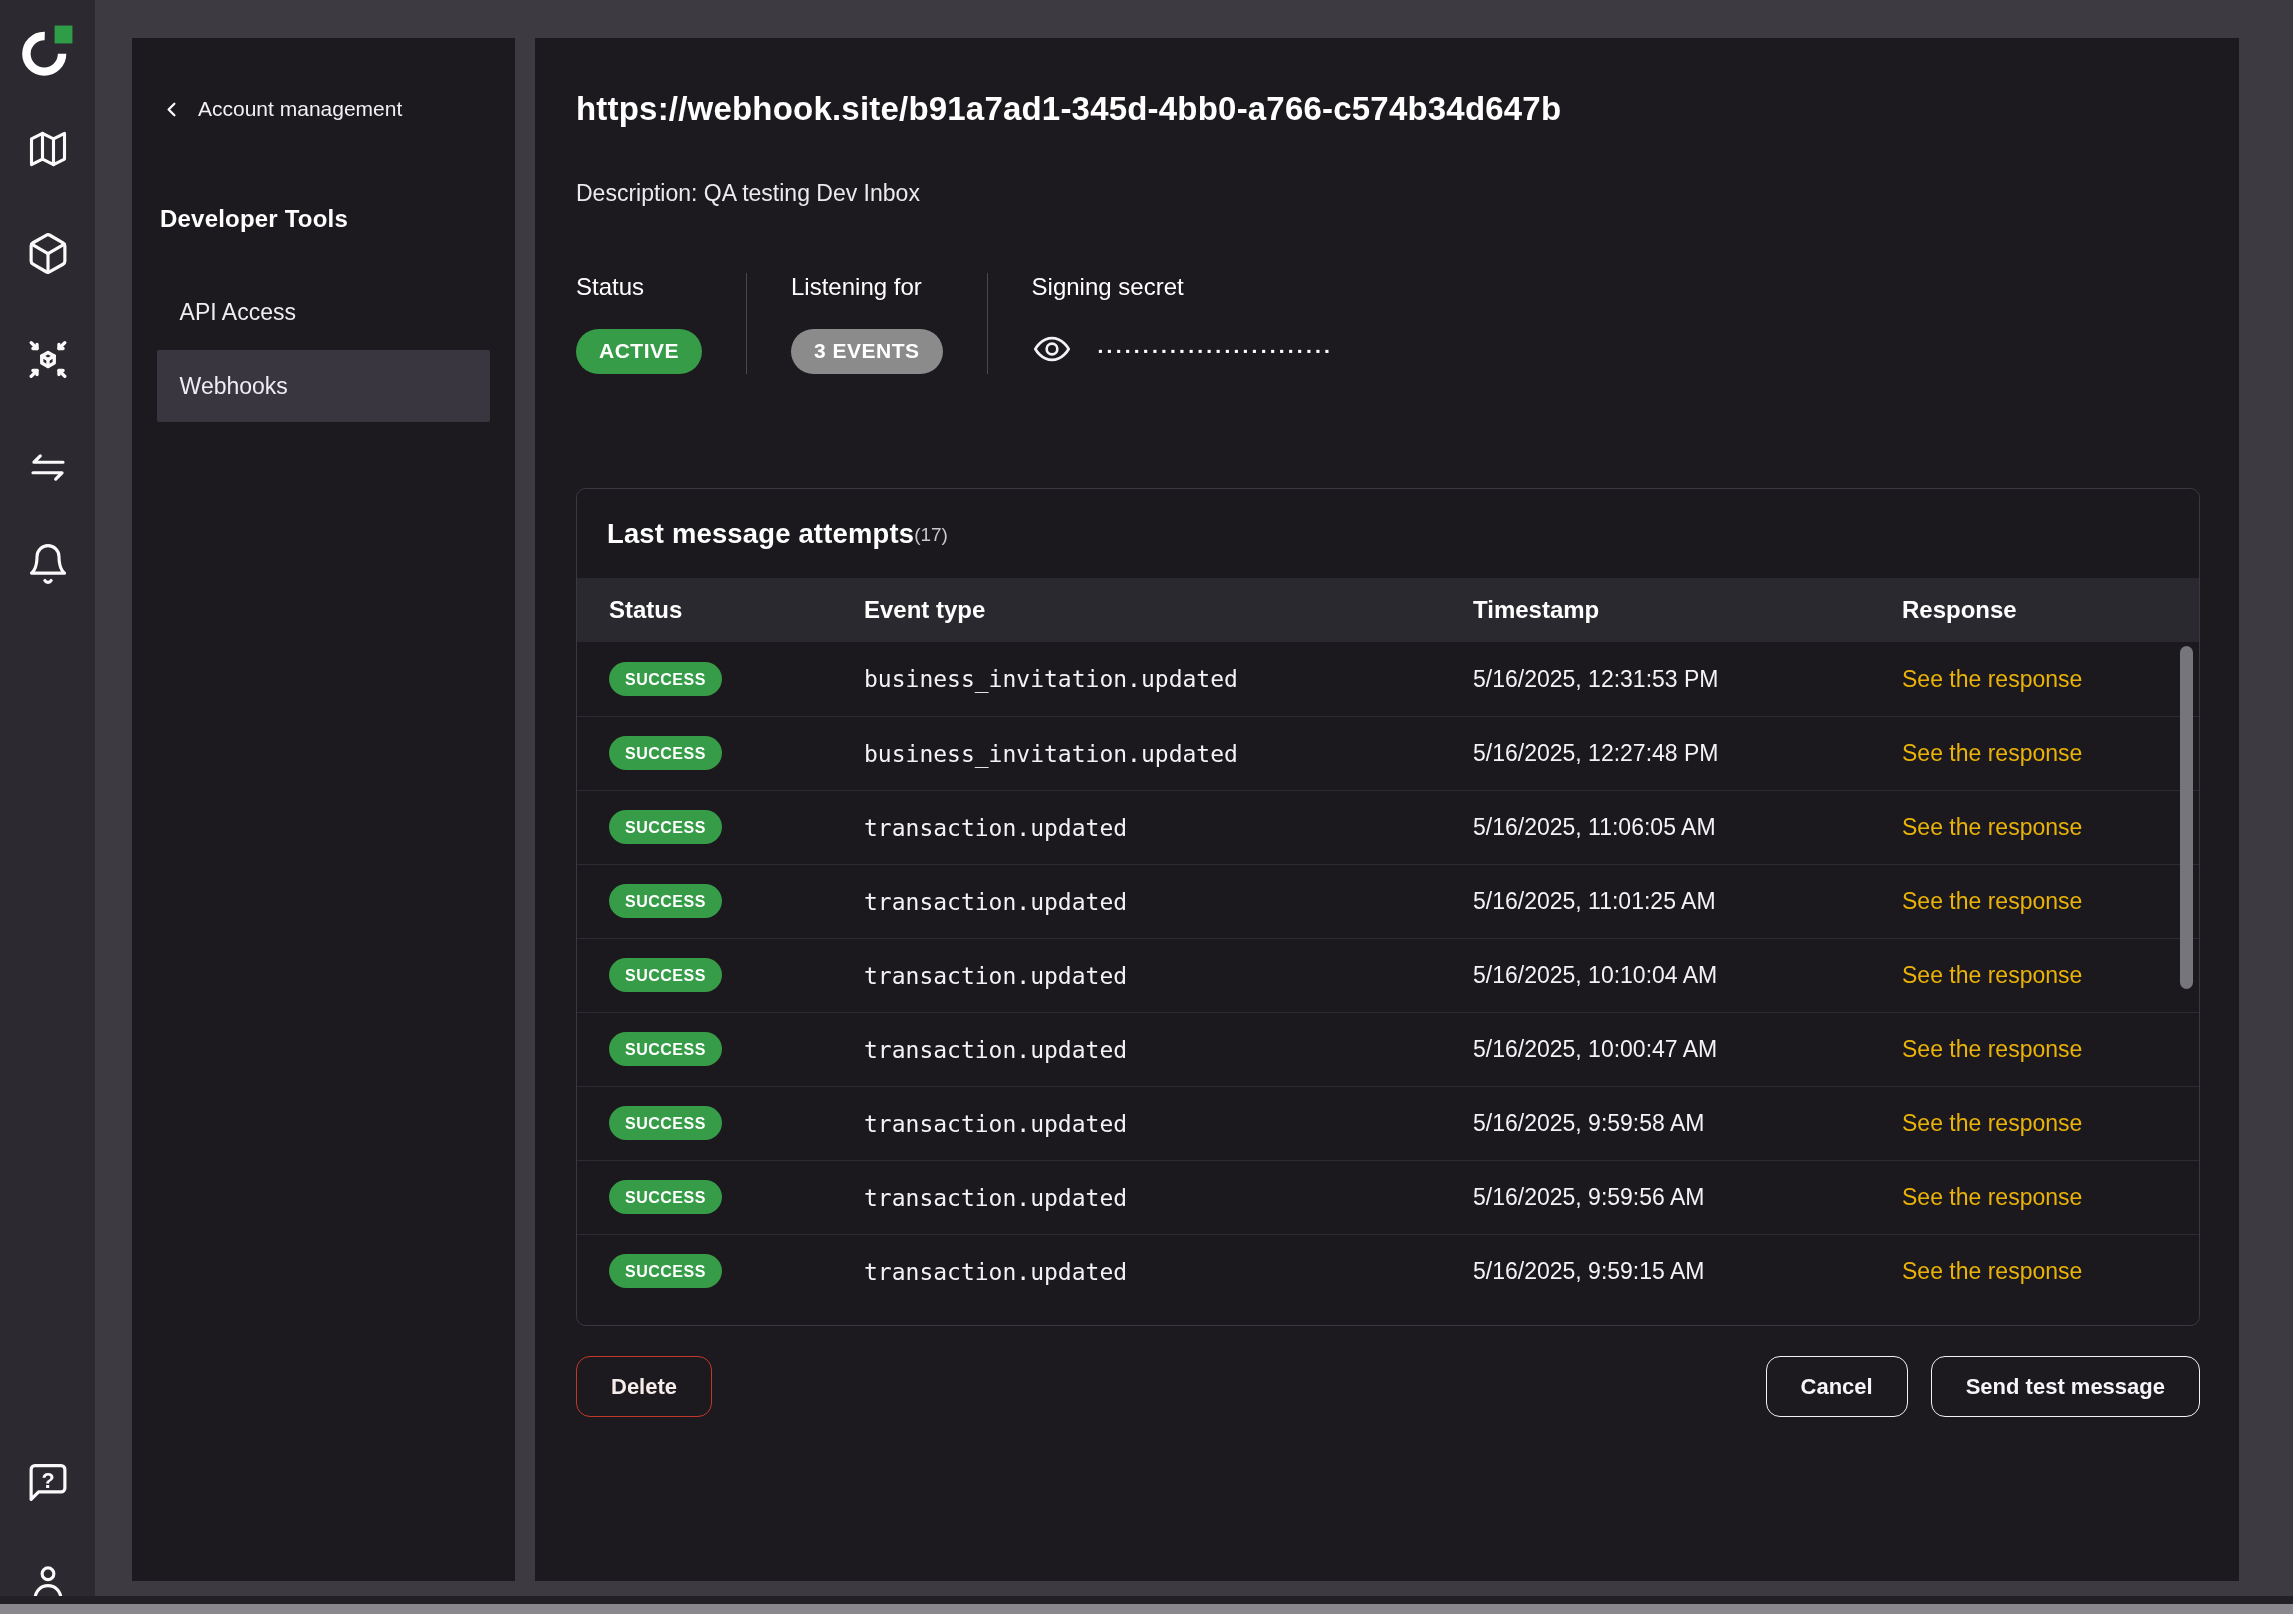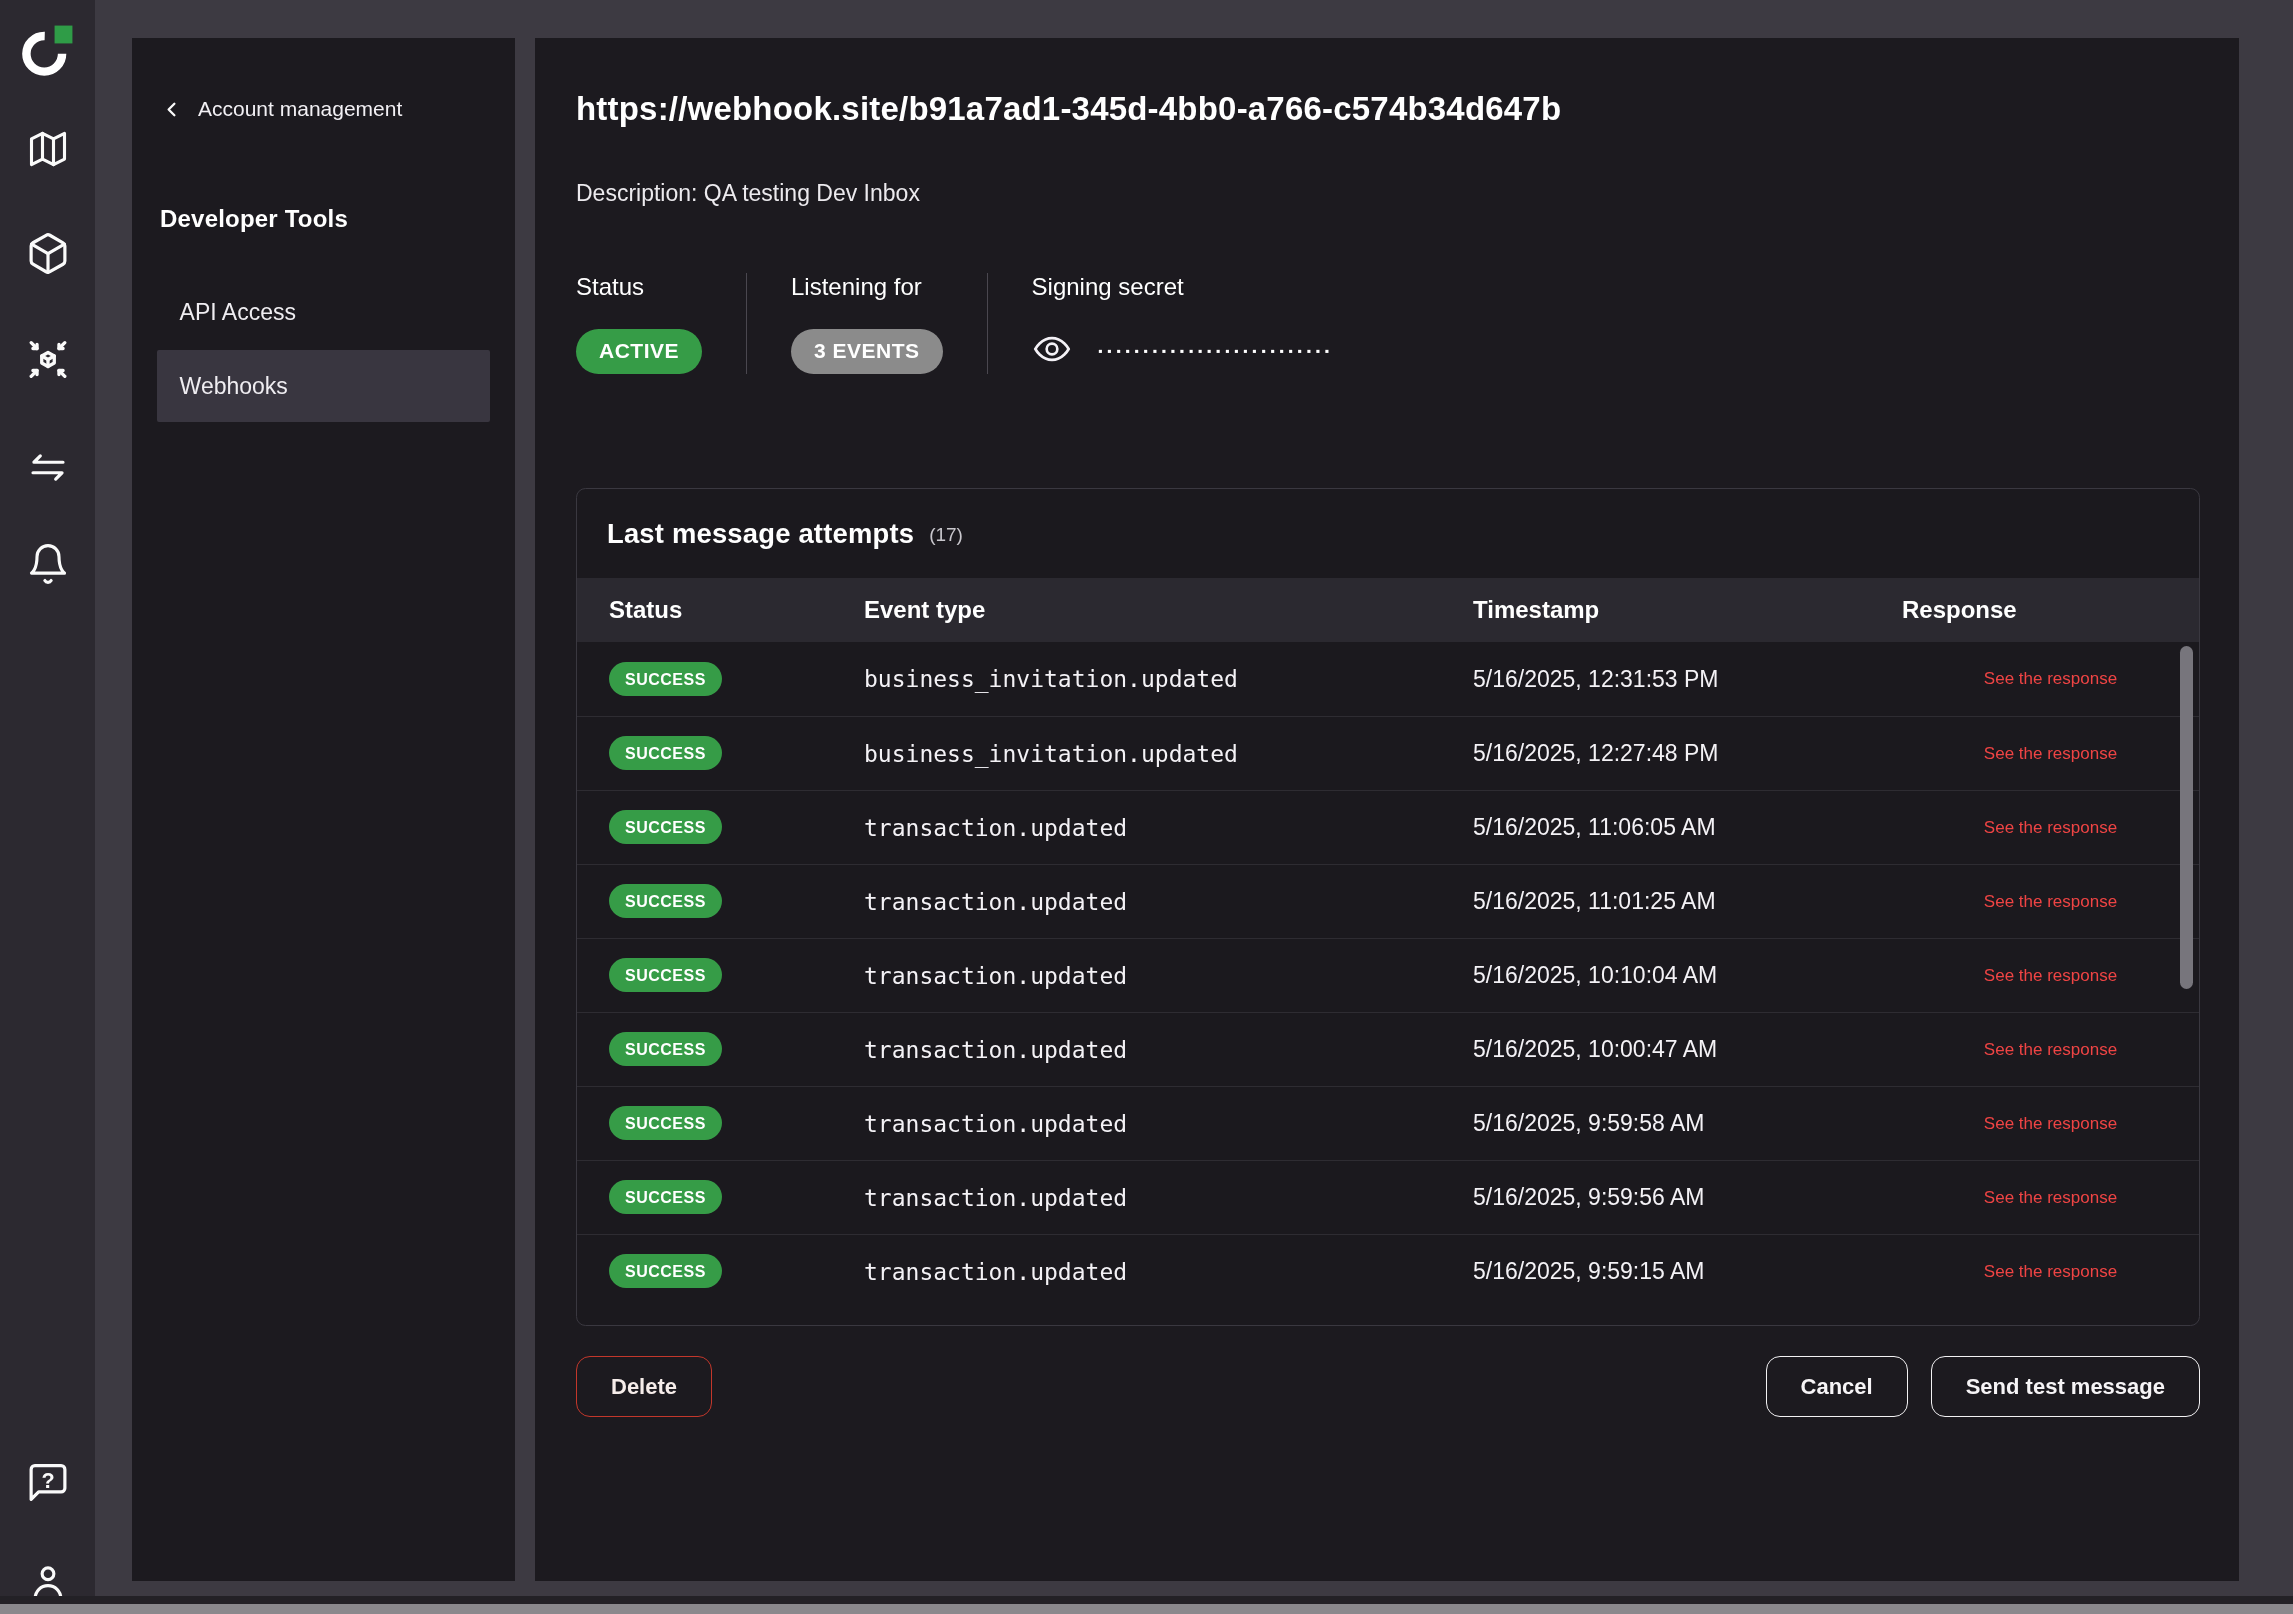--- a/index.html
+++ b/index.html
@@ -65,34 +65,34 @@
   .secret-row { display:flex; align-items:center; gap:26.5px; height:40px; }
   .secret-row svg { stroke:#F3F1F6; stroke-width:1.6; fill:none; }
   .secret-dots { font-size:12.3px; letter-spacing:4.7px; color:#FFFFFF; line-height:1; padding-top:3.8px; white-space:nowrap; }
 
   
   .card {
     position:absolute; left:41px; right:39px; top:450px; height:838px;
     background:#1B191E; border:0.9px solid #3A3840; border-radius:9.5px;
     overflow:hidden;
   }
-  .card-title-row { height:89px; display:flex; align-items:center; padding-left:30px; gap:15px; }
+  .card-title-row { height:89px; display:flex; align-items:center; padding-left:30px; }
   .card-title { font-size:27.4px; font-weight:700; letter-spacing:0.2px; }
   .card-count { font-size:19px; color:#C9C7CD; padding-top:3.8px; }
   .tgrid { display:grid; grid-template-columns:255px 609px 429px 1fr; align-items:center; padding-left:32px; }
   .thead { height:64px; background:#2B2930; font-size:24px; font-weight:700; }
   .trow  { height:74px; border-top:0.9px solid #2E2C32; }
   .trow:first-child { border-top:none; }
   .badge-success {
     width:max-content; background:#369C47; color:#FFFFFF; border-radius:945px;
     font-size:16px; font-weight:700; letter-spacing:0.5px; padding:8.5px 16px;text-align:center;
   }
   .cell-event { font-family:"DejaVu Sans Mono","Liberation Mono",monospace; font-size:23px; color:#F4F2F6; }
   .cell-ts { font-size:23px; color:#F4F2F6; }
-  .cell-resp { font-size:17px; color:#ef4444; cursor:pointer;text-align:center; }
+  .cell-resp { font-size:23px; color:#eab308; cursor:pointer; }
   .vscroll {
     position:absolute; right:5.7px; top:157px; width:13.2px; height:343px;
     background:#77757C; border-radius:7.6px; cursor:pointer;
   }
 
   
   .actions { position:absolute; left:41px; right:39px; top:1318px; display:flex; align-items:center; }
   .btn {
     height:61px; border-radius:14px; background:transparent; cursor:pointer;
     font-family:"Liberation Sans",sans-serif; font-size:22px; font-weight:700; color:#F6F4F6;

